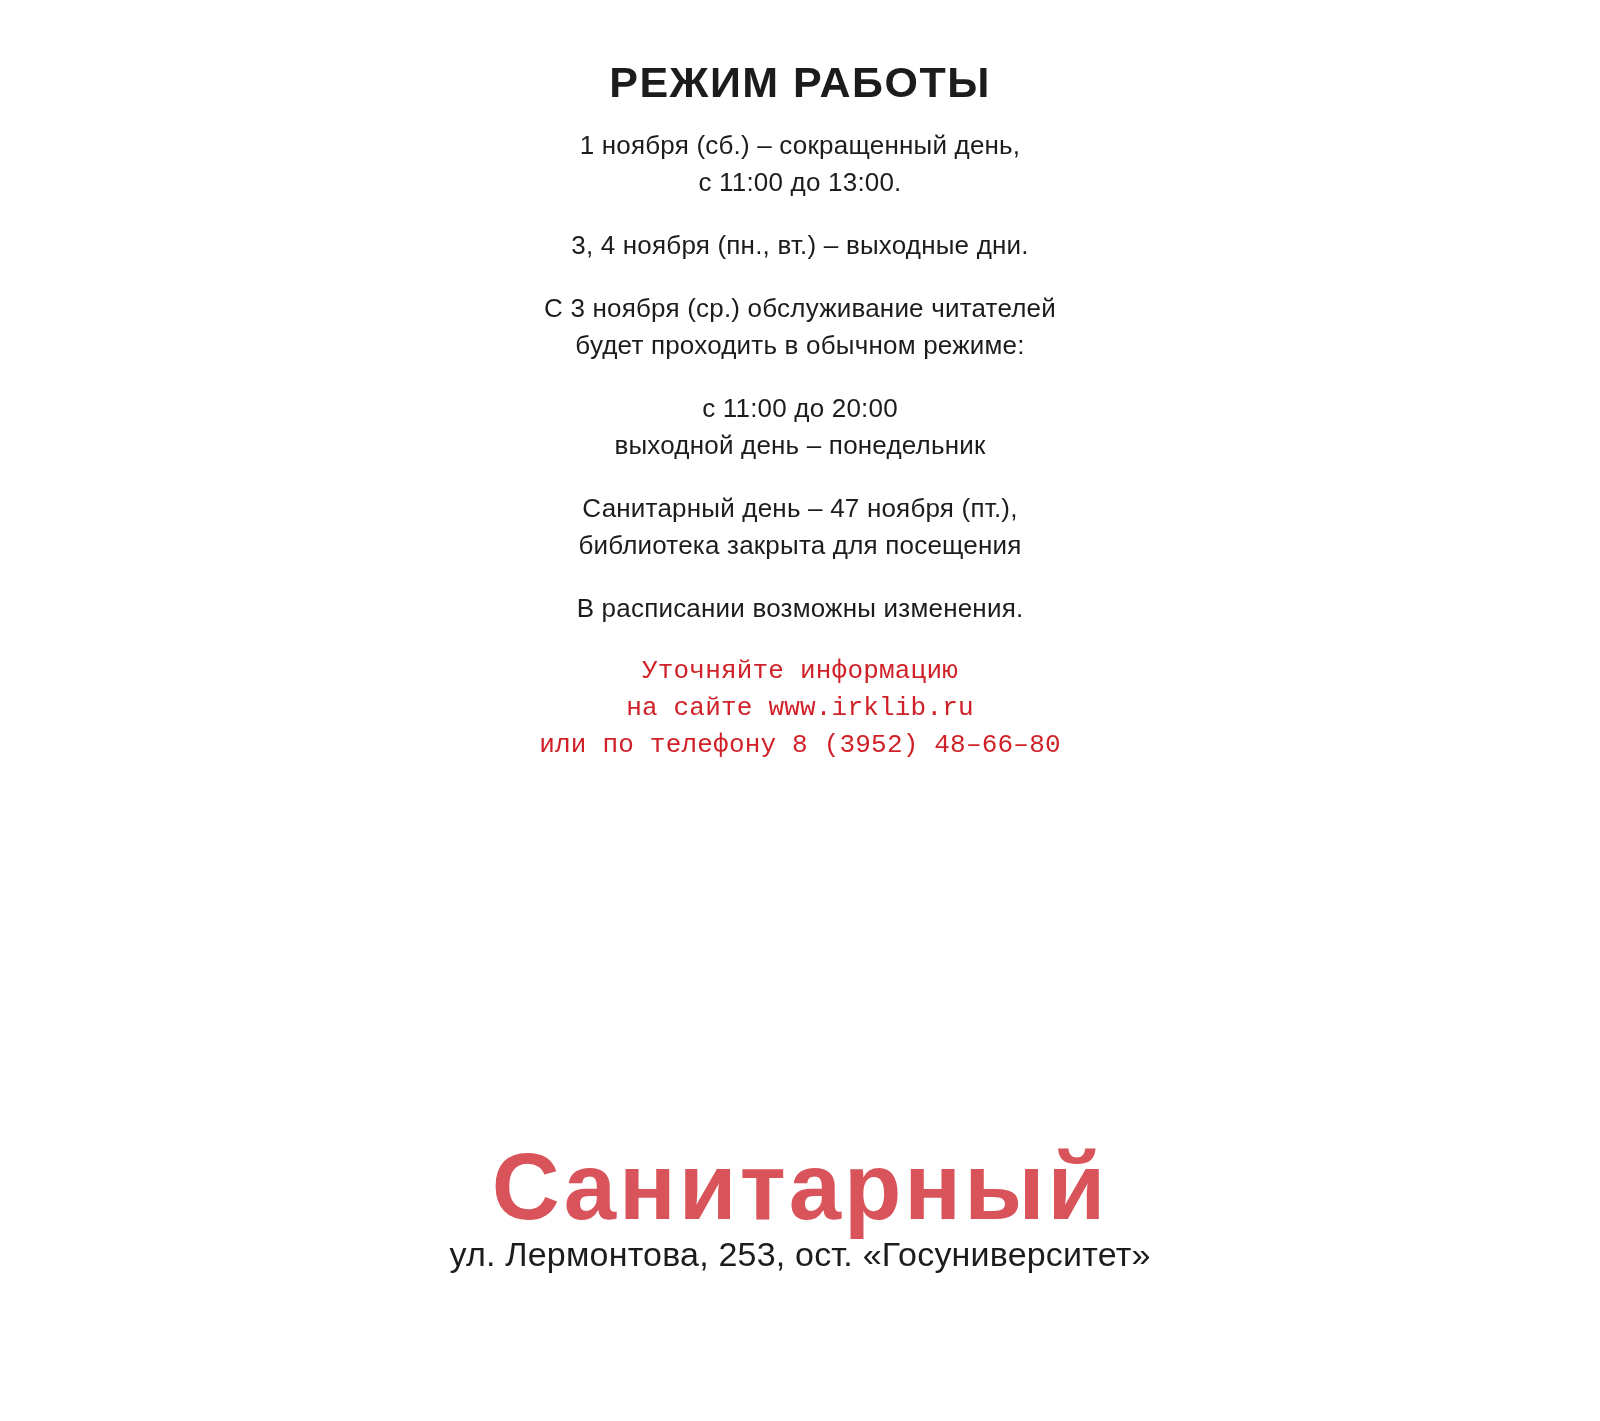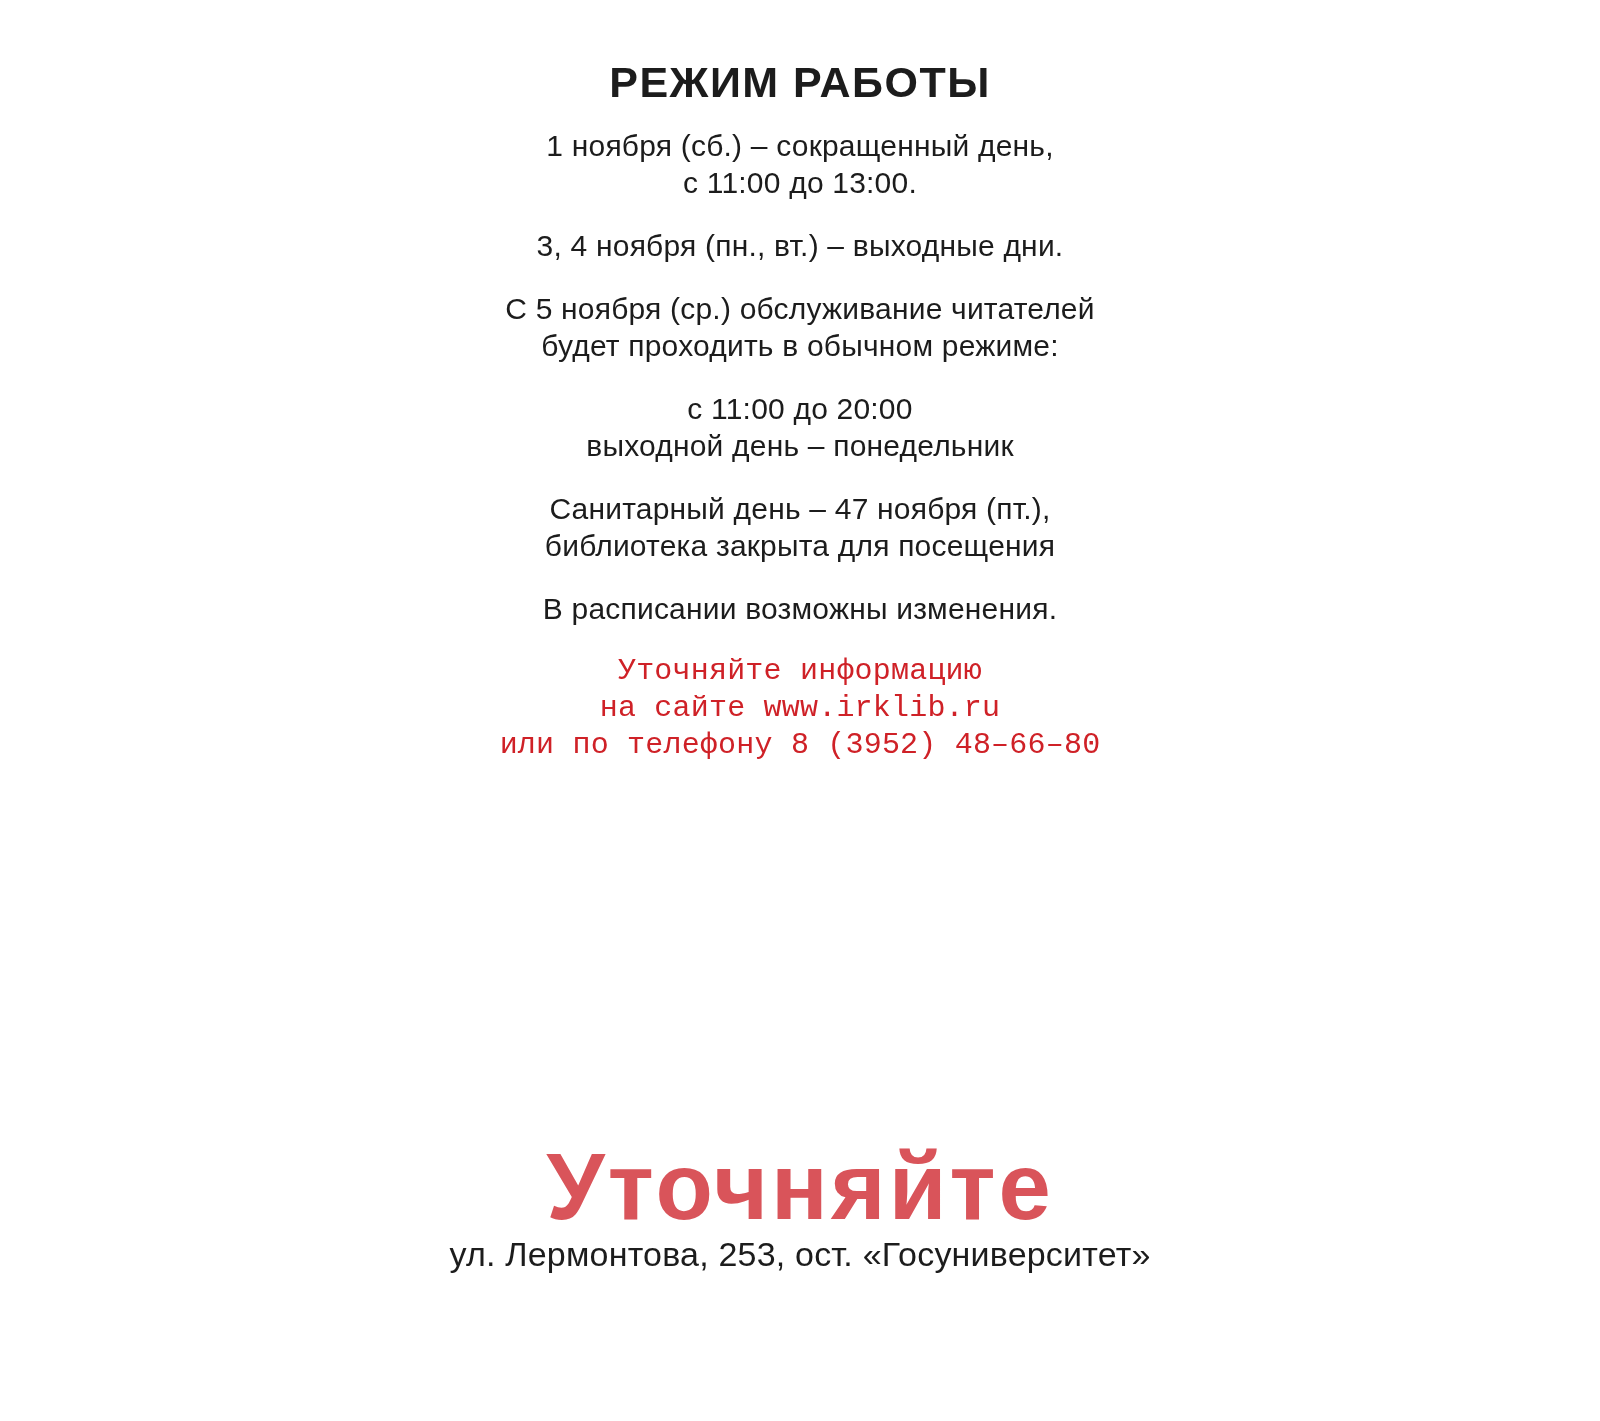--- a/index.html
+++ b/index.html
@@ -24,21 +24,21 @@
   }
   .title {
     margin-top: 59px;
     font-size: 43px;
     line-height: 46px;
     font-weight: 700;
     letter-spacing: 1.5px;
   }
   .para {
     margin-top: 26px;
-    font-size: 30px;
+    font-size: 26px;
     line-height: 37px;
     font-weight: 400;
     letter-spacing: 0.2px;
   }
   .para.first {
     margin-top: 22px;
   }
   .contact {
     
   }
@@ -66,21 +66,21 @@
   <div class="para first">
     <div>1 ноября (сб.) – сокращенный день,</div>
     <div>с 11:00 до 13:00.</div>
   </div>
 
   <div class="para">
     <div>3, 4 ноября (пн., вт.) – выходные дни.</div>
   </div>
 
   <div class="para">
-    <div>С 5 ноября (ср.) обслуживание читателей</div>
+    <div>С 3 ноября (ср.) обслуживание читателей</div>
     <div>будет проходить в обычном режиме:</div>
   </div>
 
   <div class="para">
     <div>с 11:00 до 20:00</div>
     <div>выходной день – понедельник</div>
   </div>
 
   <div class="para">
     <div>Санитарный день – 47 ноября (пт.),</div>
@@ -90,17 +90,17 @@
   <div class="para">
     <div>В расписании возможны изменения.</div>
   </div>
 
   <div class="para contact" style="color: rgb(207, 33, 39); font-family: Liberation Mono, monospace;">
     <div>Уточняйте информацию</div>
     <div>на сайте www.irklib.ru</div>
     <div>или по телефону 8 (3952) 48–66–80</div>
   </div>
 
-  <div class="logo" style="color: rgb(217, 84, 90);">Уточняйте</div>
+  <div class="logo" style="color: rgb(217, 84, 90);">Санитарный</div>
 
   <div class="address">ул. Лермонтова, 253, ост. «Госуниверситет»</div>
 
 </div>
 
 </body></html>

